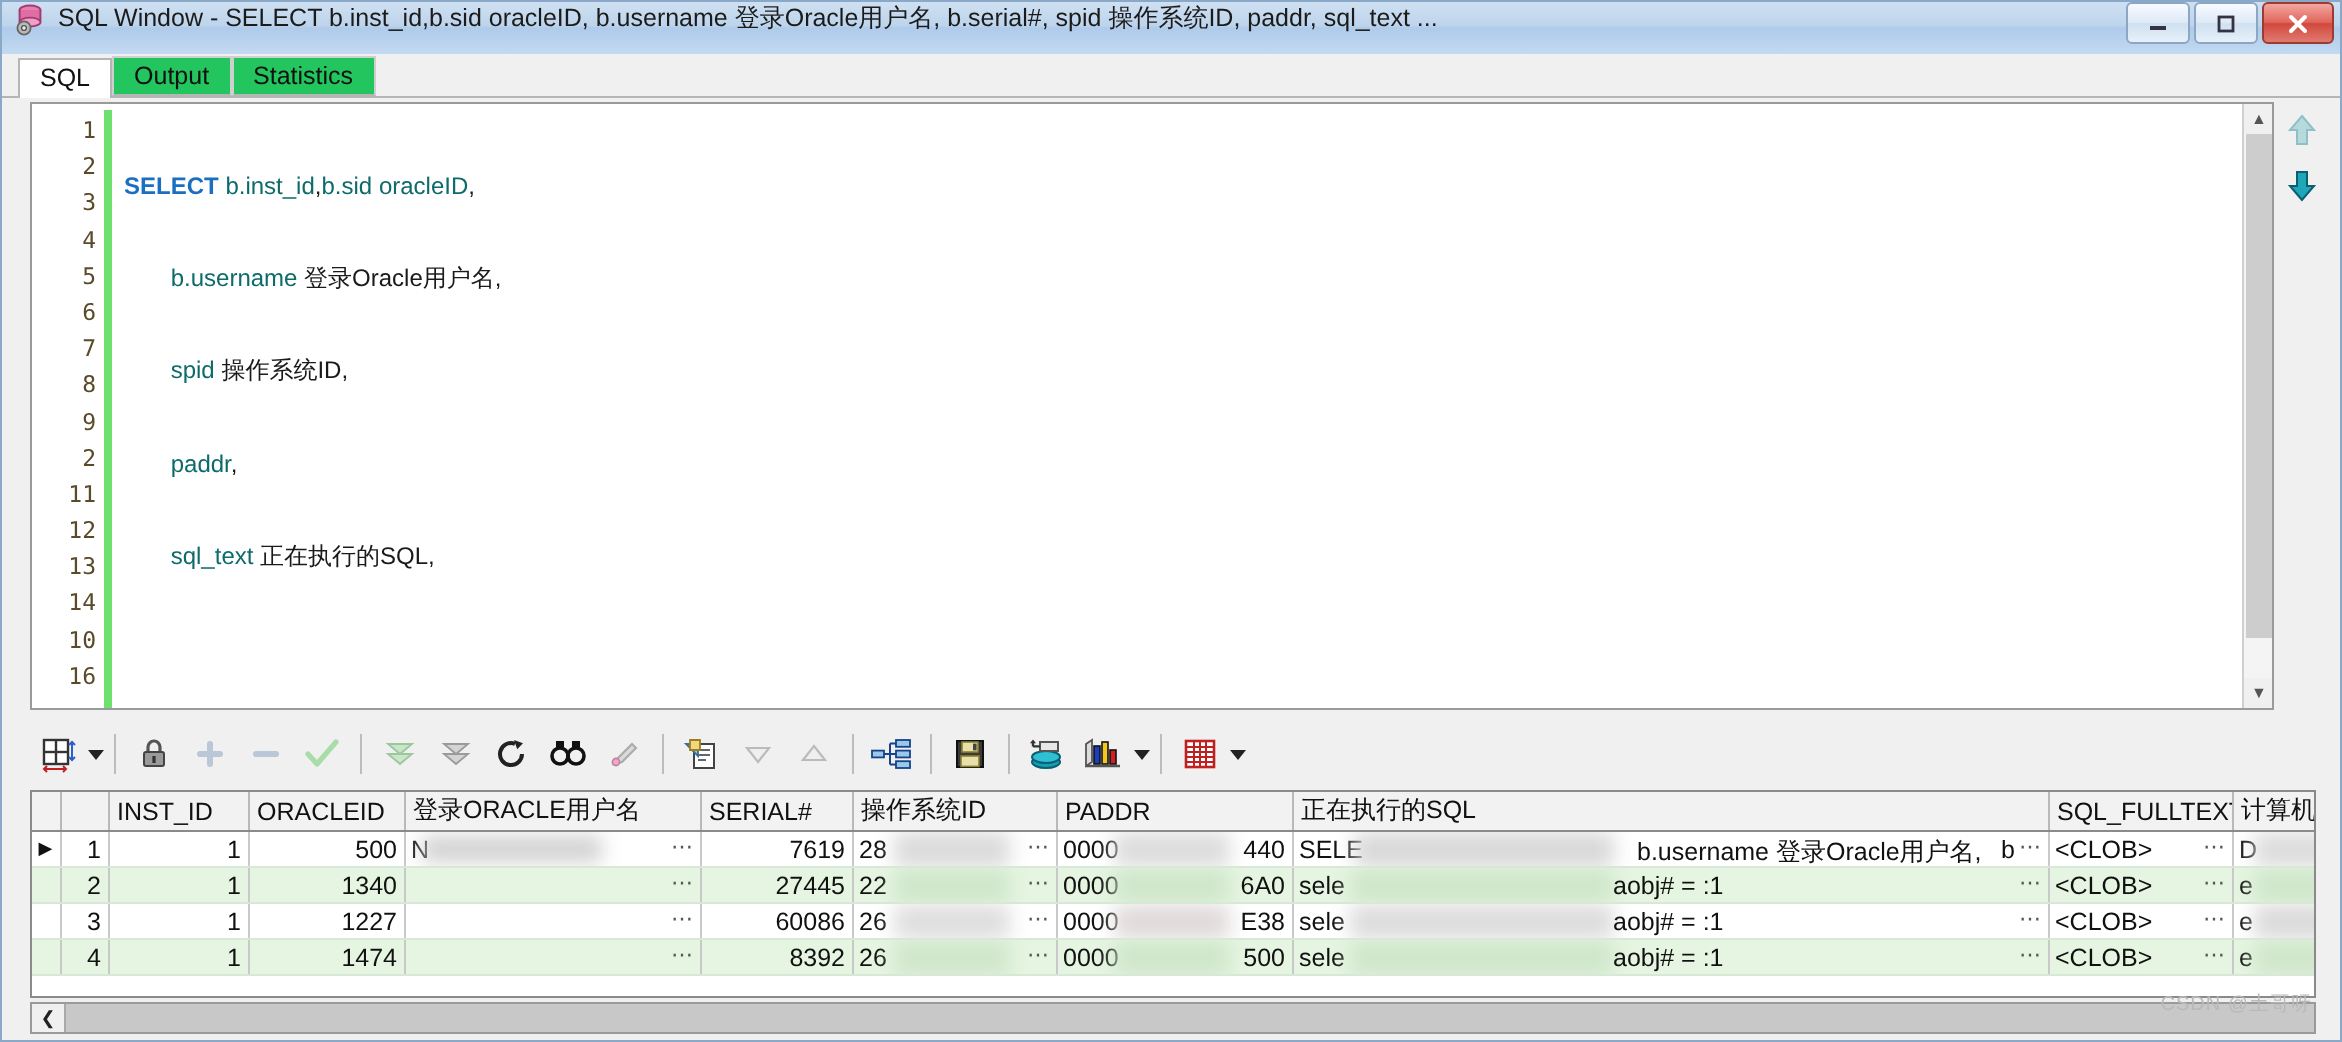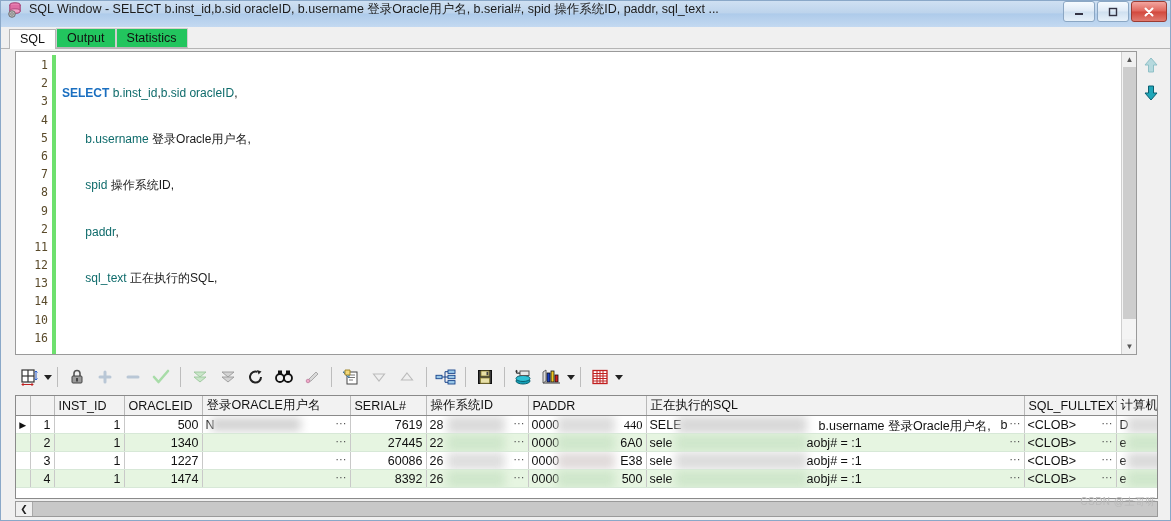--- a/index.html
+++ b/index.html
@@ -475,21 +475,21 @@
           </td>
           <td class="num">7619</td>
           <td>
             <span>28</span>
             <span class="redact" style="left:20px;top:0px;width:58px;height:18px;background:#dadada;"></span>
             <span class="ell">⋯</span>
           </td>
           <td>
             <span>0000</span>
             <span class="redact" style="left:28px;top:0px;width:58px;height:18px;background:#dcdcdc;"></span>
-            <span style="position:absolute;right:3px;font-family:Liberation Serif, serif;">440</span>
+            <span style="position:absolute;right:3px;">440</span>
           </td>
           <td>
             <span>SELE</span>
             <span class="redact" style="left:30px;top:0px;width:130px;height:18px;background:#d8d8d8;"></span>
             <span style="position:absolute;left:172px;">b.username 登录Oracle用户名,</span>
             <span style="position:absolute;right:16px;">b</span>
             <span class="ell">⋯</span>
           </td>
           <td>
             <span>&lt;CLOB&gt;</span>

